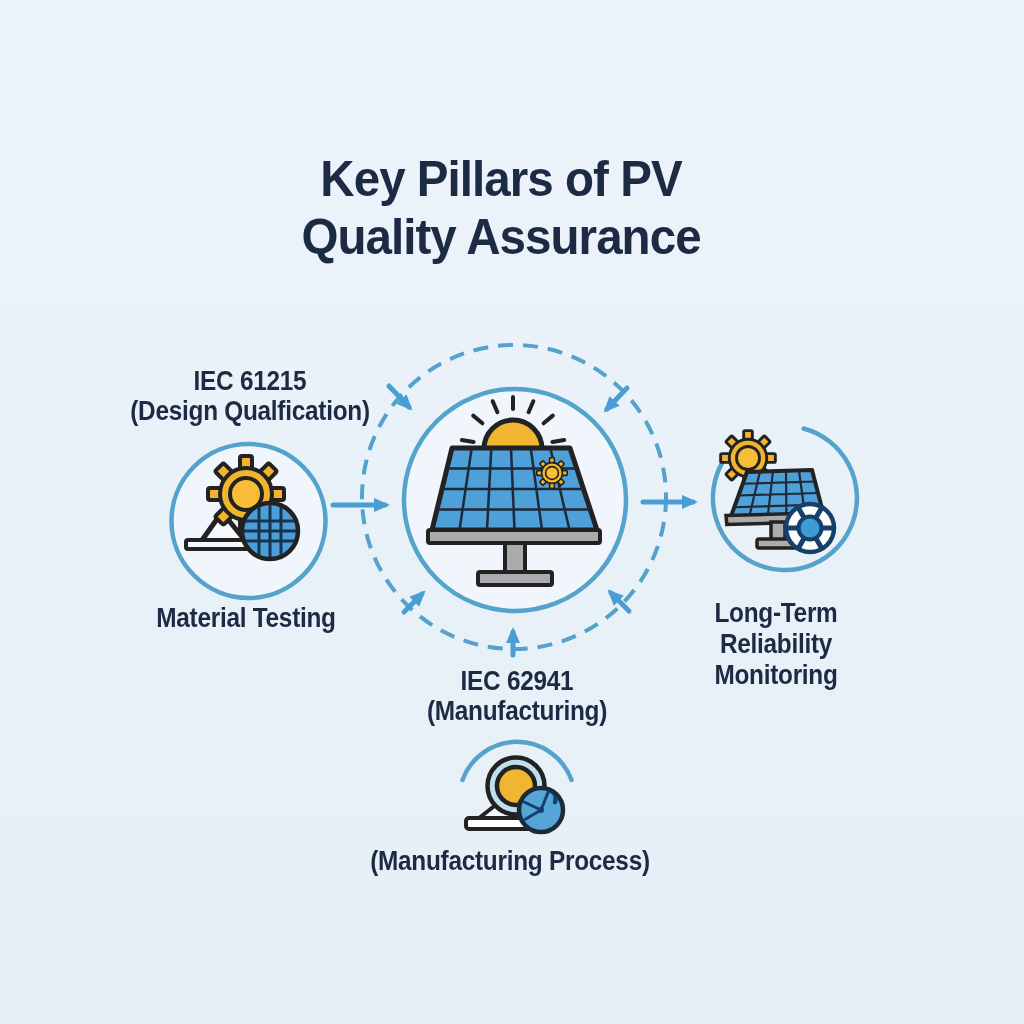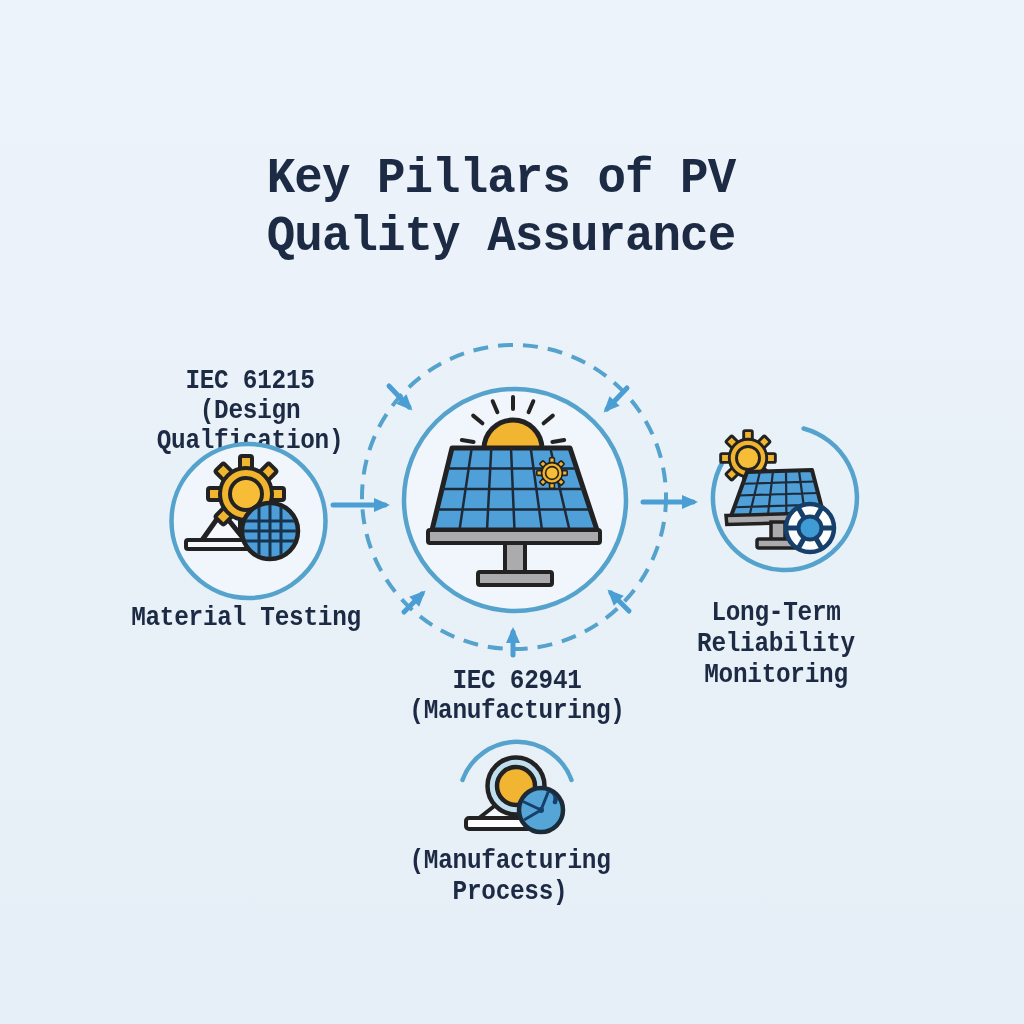--- a/index.html
+++ b/index.html
@@ -1,19 +1,19 @@
 <!DOCTYPE html>
 <html><head>
 <meta charset="utf-8">
 <style>
   html,body{margin:0;padding:0;background:#dfe8f0;}
   .canvas{
     position:relative;width:1024px;height:1024px;overflow:hidden;
     background:linear-gradient(180deg,#edf3fa 0%,#e9f1f8 50%,#e6eef7 100%);
-    font-family:Liberation Mono, monospace;color:#1d2a44;
+    font-family:Liberation Sans, sans-serif;color:#1d2a44;
   }
   .overlay{position:absolute;left:0;top:0;width:1024px;height:1024px;}
   .txt{position:absolute;text-align:center;font-weight:700;color:#1d2a44;}
   .cond{transform:scaleX(0.87);letter-spacing:-0.3px;}
   .title{font-size:50px;line-height:58px;letter-spacing:-1px;transform:scaleX(0.95);}
   .label{font-size:28px;line-height:30px;}
   .caption{font-size:28px;line-height:31px;}
   .blk{display:block;}
 </style>
 </head>

